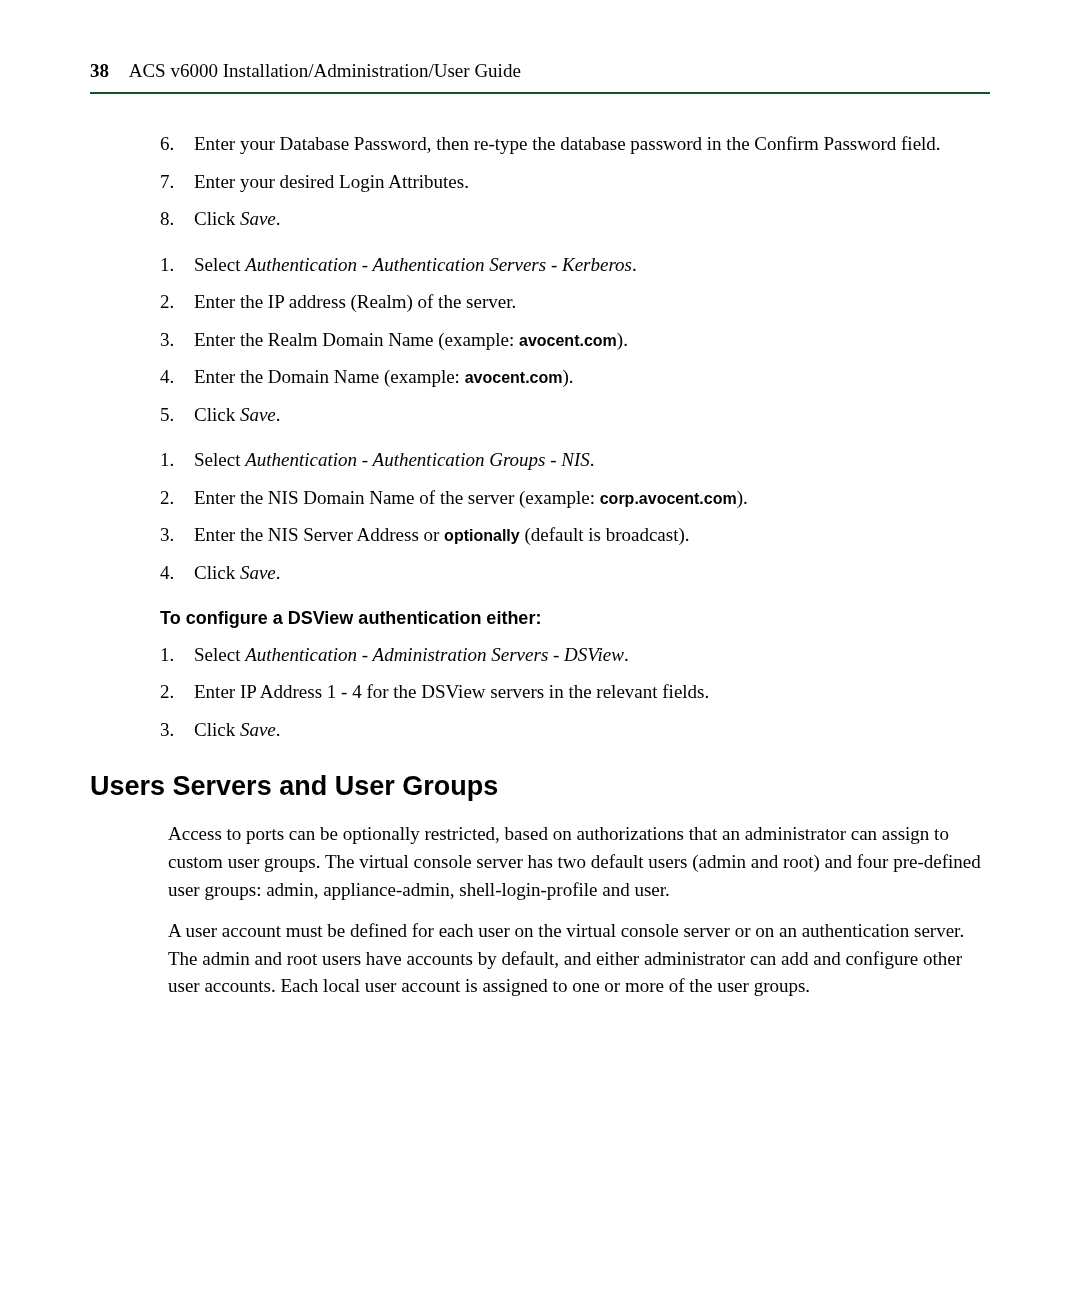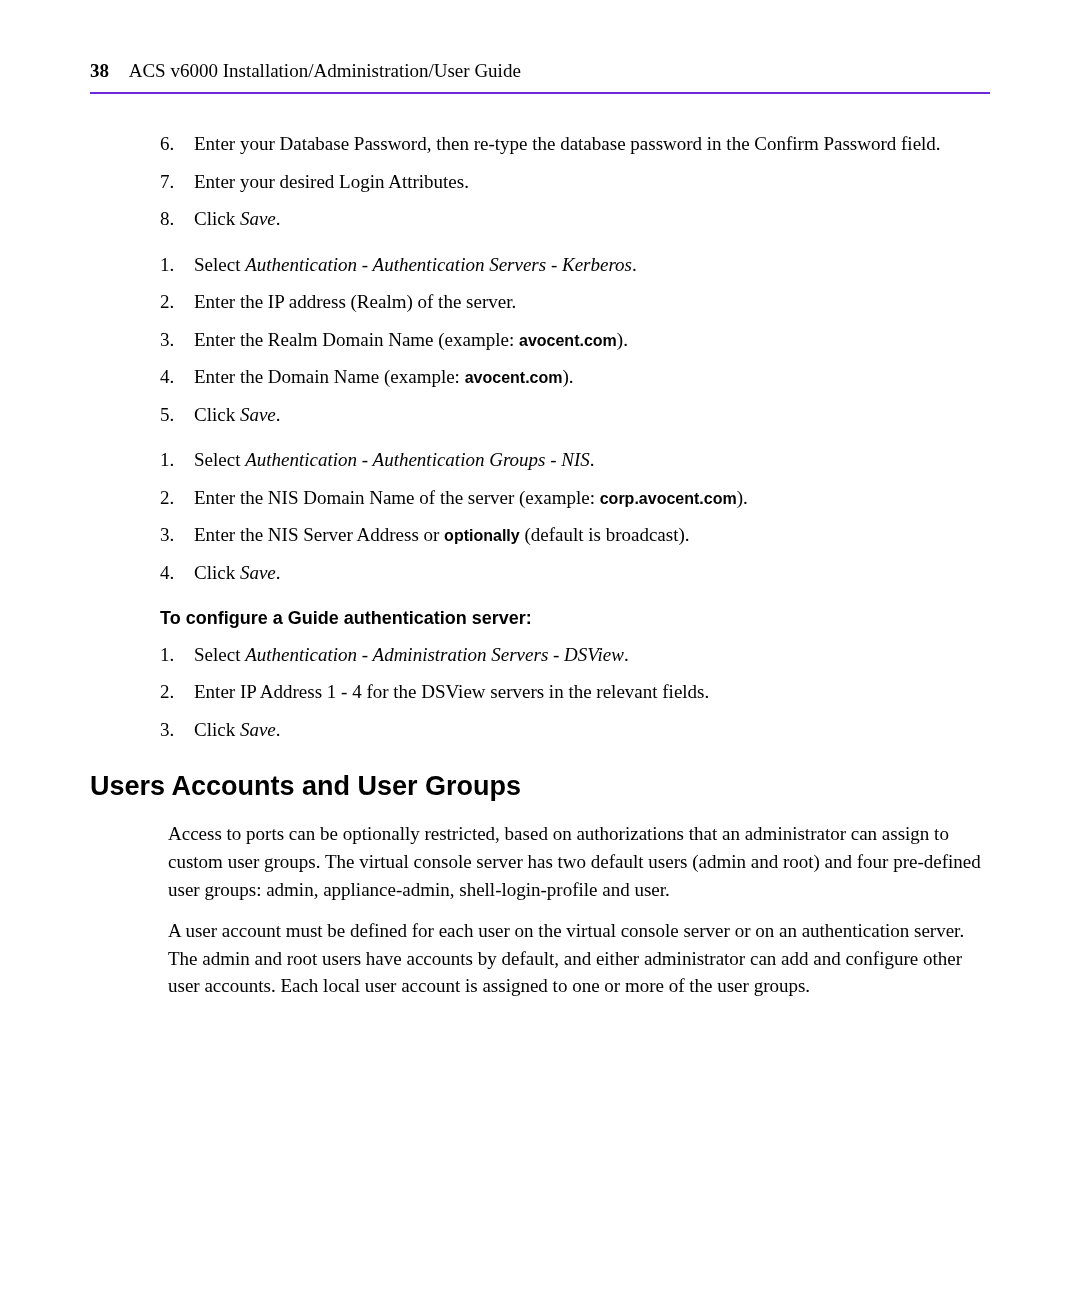--- a/index.html
+++ b/index.html
@@ -10,21 +10,21 @@
     color: #000;
     width: 1080px;
   }
   .page {
     padding: 60px 90px 60px 90px;
     box-sizing: border-box;
   }
   .header {
     font-size: 19px;
     padding-bottom: 10px;
-    border-bottom: 2px solid #6d28d9;
+    border-bottom: 2px solid #14532d;
     margin-bottom: 36px;
   }
   .header b {
     font-weight: bold;
     margin-right: 16px;
   }
   .content {
     margin-left: 70px;
     font-size: 19px;
     line-height: 1.45;
@@ -125,35 +125,35 @@
         <li>
           <span class="n">3.</span>
           <span class="t">Enter the NIS Server Address or <span class="sans-bold">optionally</span> (default is broadcast).</span>
         </li>
         <li>
           <span class="n">4.</span>
           <span class="t">Click <span class="italic">Save</span>.</span>
         </li>
       </ol>
 
-    <div class="proc-heading">To configure a Guide authentication server:</div>
+    <div class="proc-heading">To configure a DSView authentication either:</div>
     <ol class="numbered" id="listDSView">
         <li>
           <span class="n">1.</span>
           <span class="t">Select <span class="italic">Authentication - Administration Servers - DSView</span>.</span>
         </li>
         <li>
           <span class="n">2.</span>
           <span class="t">Enter IP Address 1 - 4 for the DSView servers in the relevant fields.</span>
         </li>
         <li>
           <span class="n">3.</span>
           <span class="t">Click <span class="italic">Save</span>.</span>
         </li>
       </ol>
 
-    <div class="h2">Users Accounts and User Groups</div>
+    <div class="h2">Users Servers and User Groups</div>
 
     <p class="body-p">Access to ports can be optionally restricted, based on authorizations that an administrator can assign to custom user groups. The virtual console server has two default users (admin and root) and four pre-defined user groups: admin, appliance-admin, shell-login-profile and user.</p>
     <p class="body-p">A user account must be defined for each user on the virtual console server or on an authentication server. The admin and root users have accounts by default, and either administrator can add and configure other user accounts. Each local user account is assigned to one or more of the user groups.</p>
 
   </div>
 </div>
 
 </body></html>

